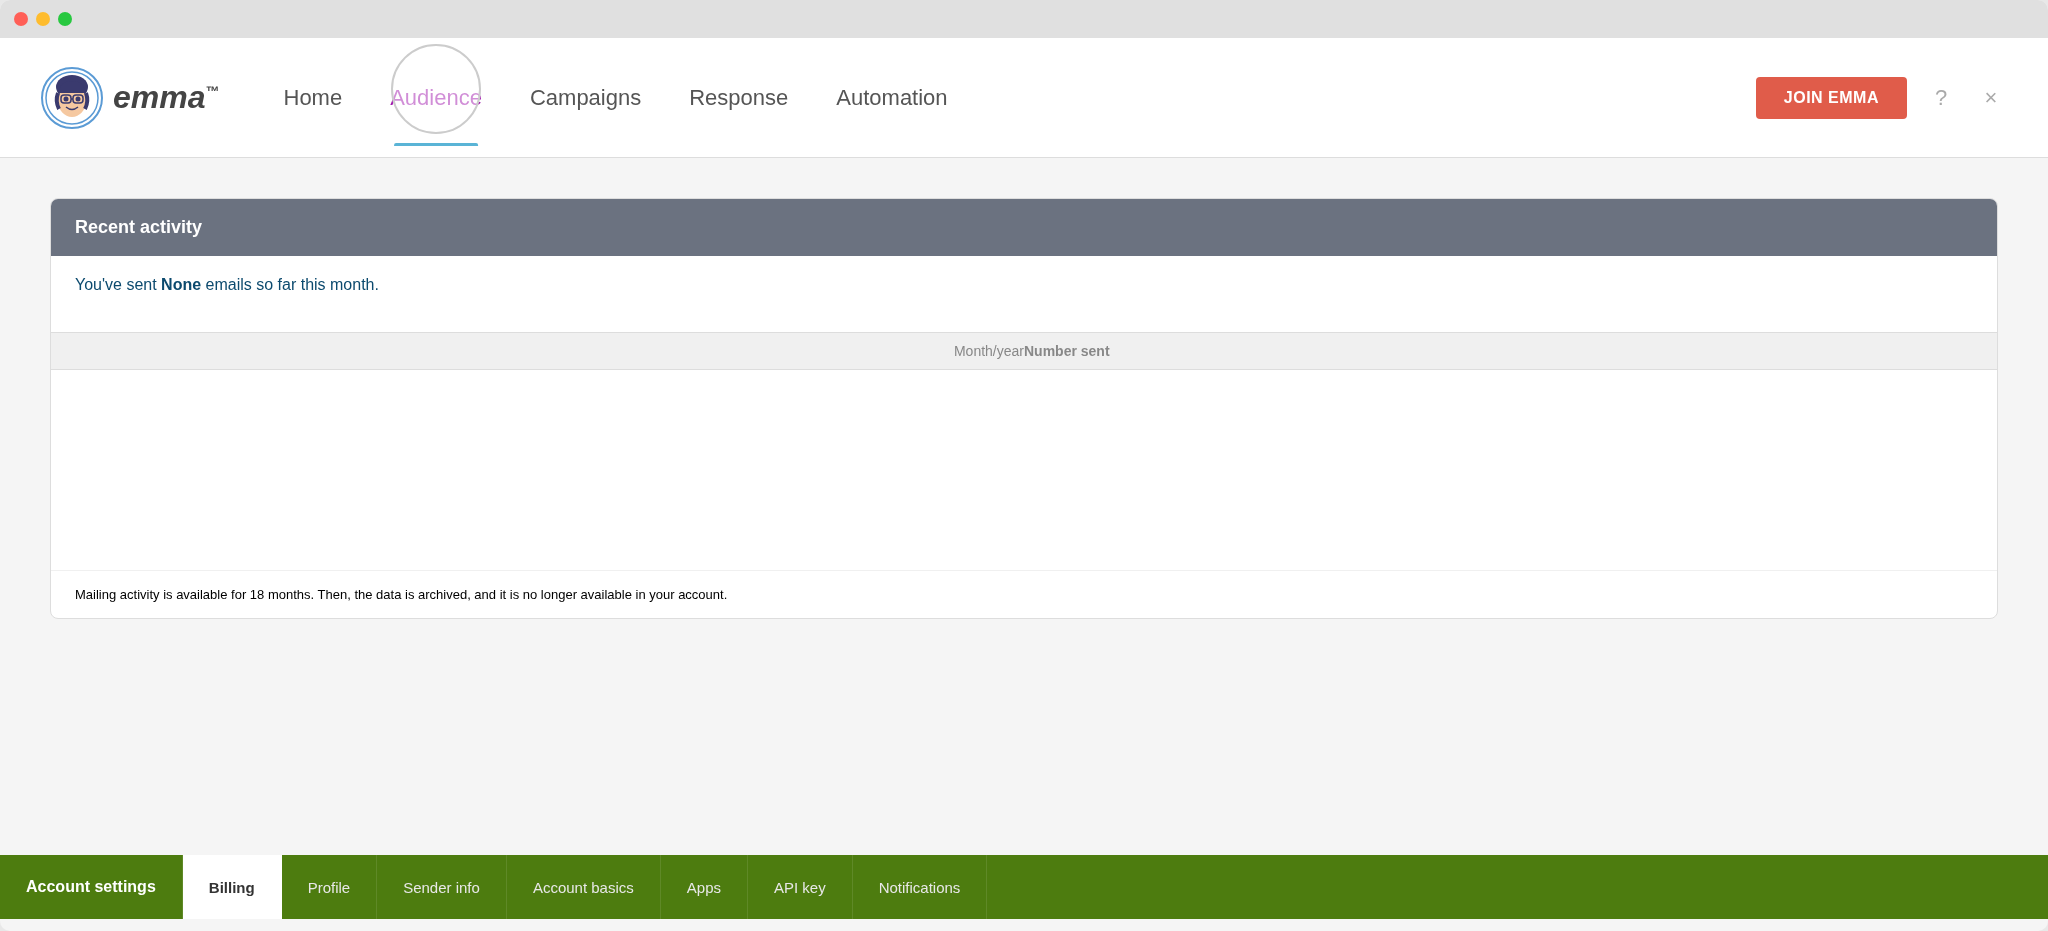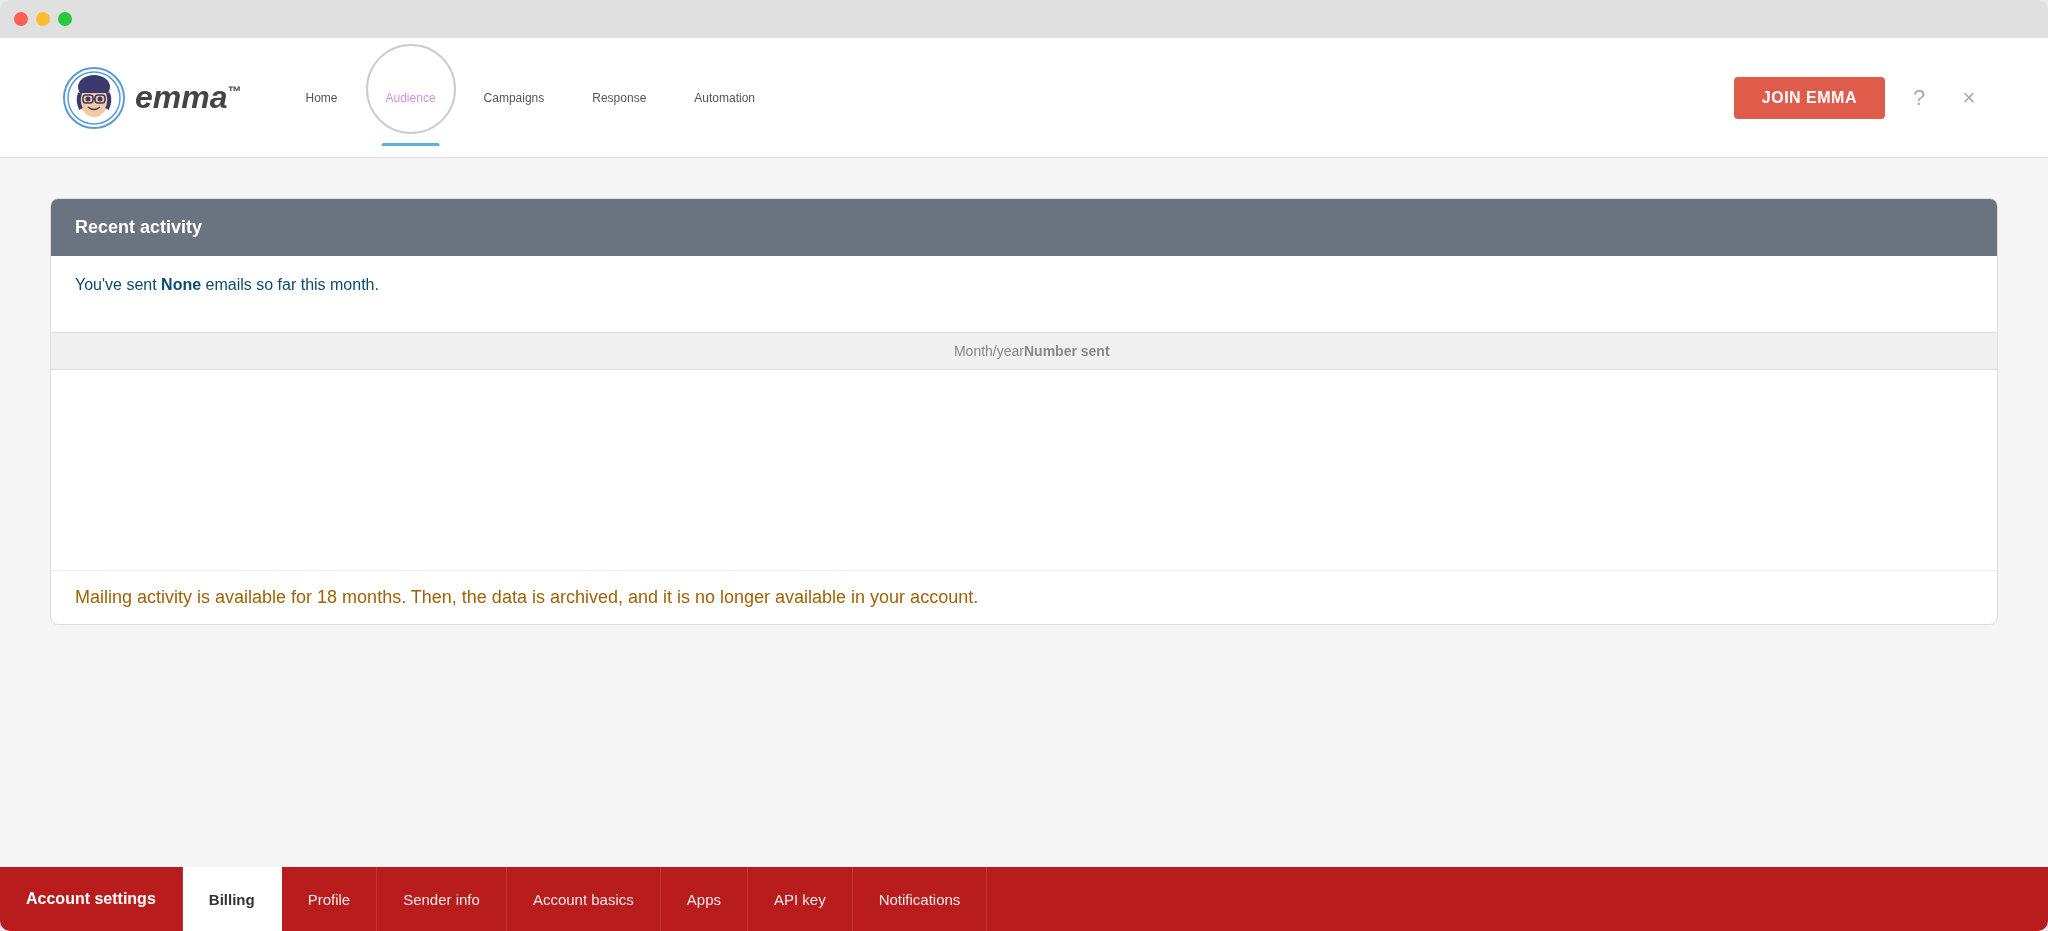--- a/index.html
+++ b/index.html
@@ -41,21 +41,21 @@
     .traffic-light.close { background: #ff5f57; }
     .traffic-light.minimize { background: #febc2e; }
     .traffic-light.maximize { background: #28c840; }
 
     
     .top-nav {
       background: #fff;
       height: 120px;
       display: flex;
       align-items: center;
-      padding: 0 63px;
+      padding: 0 41px;
       border-bottom: 1px solid #ddd;
       flex-shrink: 0;
       position: relative;
       z-index: 10;
     }
 
     .logo-area {
       display: flex;
       align-items: center;
       margin-right: 40px;
@@ -88,21 +88,21 @@
     }
 
     nav {
       display: flex;
       align-items: center;
       gap: 0;
       flex: 1;
     }
 
     .nav-item {
-      font-size: 12px;
+      font-size: 22px;
       color: #555;
       padding: 0 24px;
       height: 96px;
       display: flex;
       align-items: center;
       cursor: pointer;
       position: relative;
       text-decoration: none;
     }
 
@@ -238,36 +238,36 @@
       flex: 1;
       font-weight: bold;
     }
 
     .table-body {
       min-height: 200px;
       background: #fff;
     }
 
     .archive-note {
-      font-size: 18px;
-      color: #a16207;
+      font-size: 13px;
+      color: #000000;
       padding: 16px 24px;
       border-top: 1px solid #f0f0f0;
     }
 
     
     .bottom-tabs {
-      background: #b91c1c;
+      background: #4d7c0f;
       display: flex;
       align-items: center;
       padding: 0 0;
       height: 64px;
       flex-shrink: 0;
       position: sticky;
-      bottom: 0;
+      bottom: 12px;
     }
 
     .tab-label {
       font-size: 15px;
       color: #e8e8e8;
       padding: 0 26px;
       height: 64px;
       display: flex;
       align-items: center;
       cursor: pointer;

